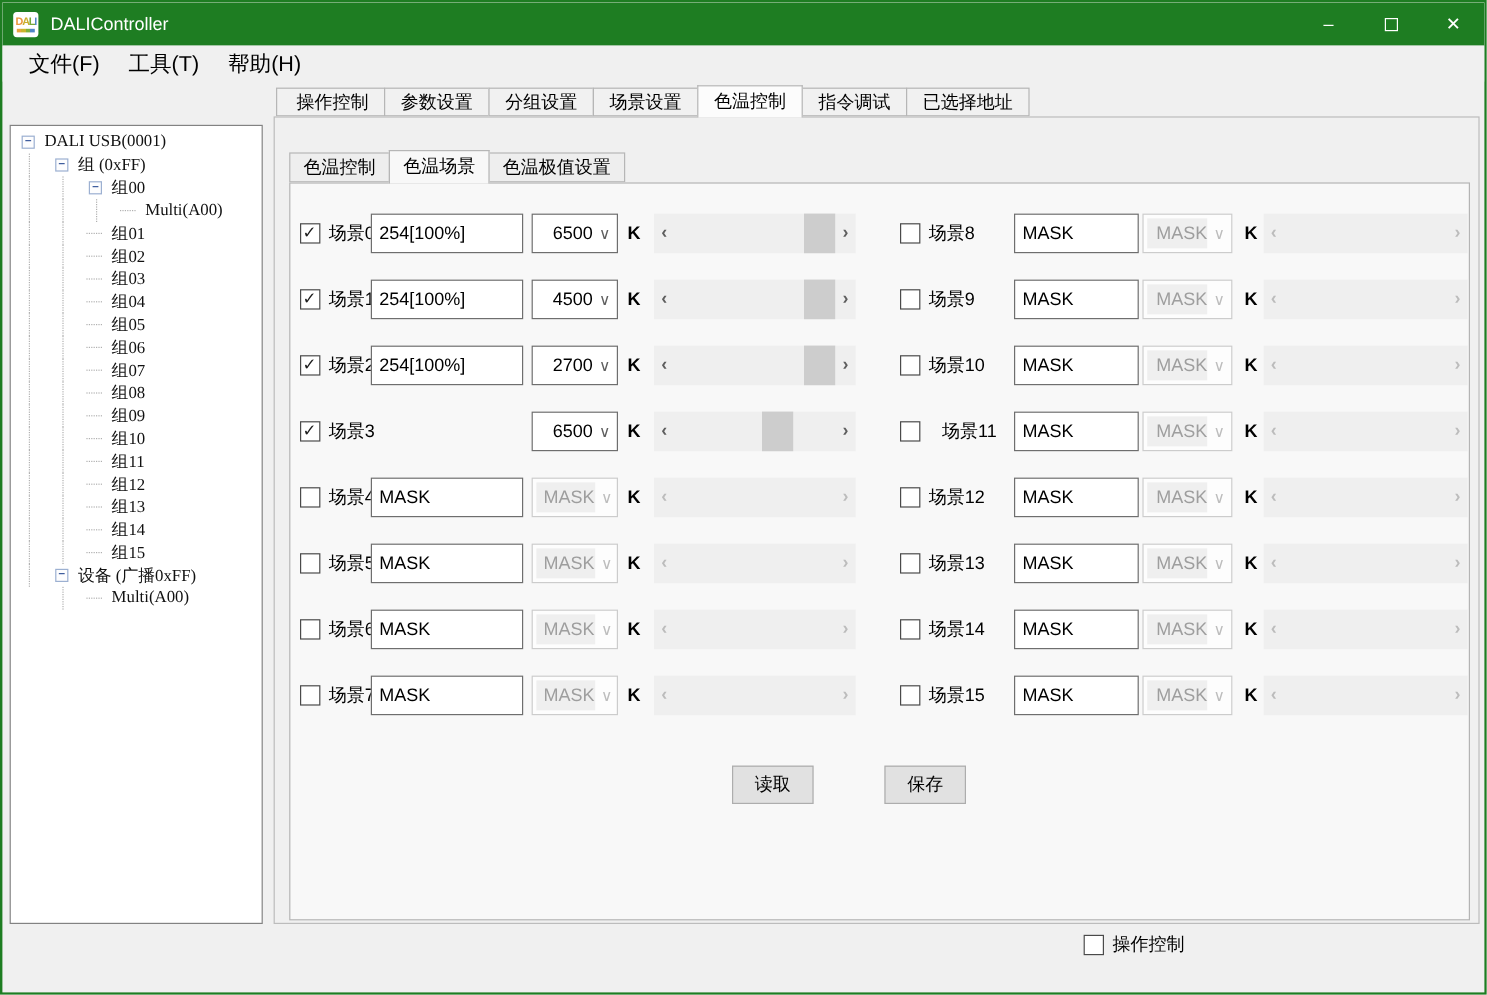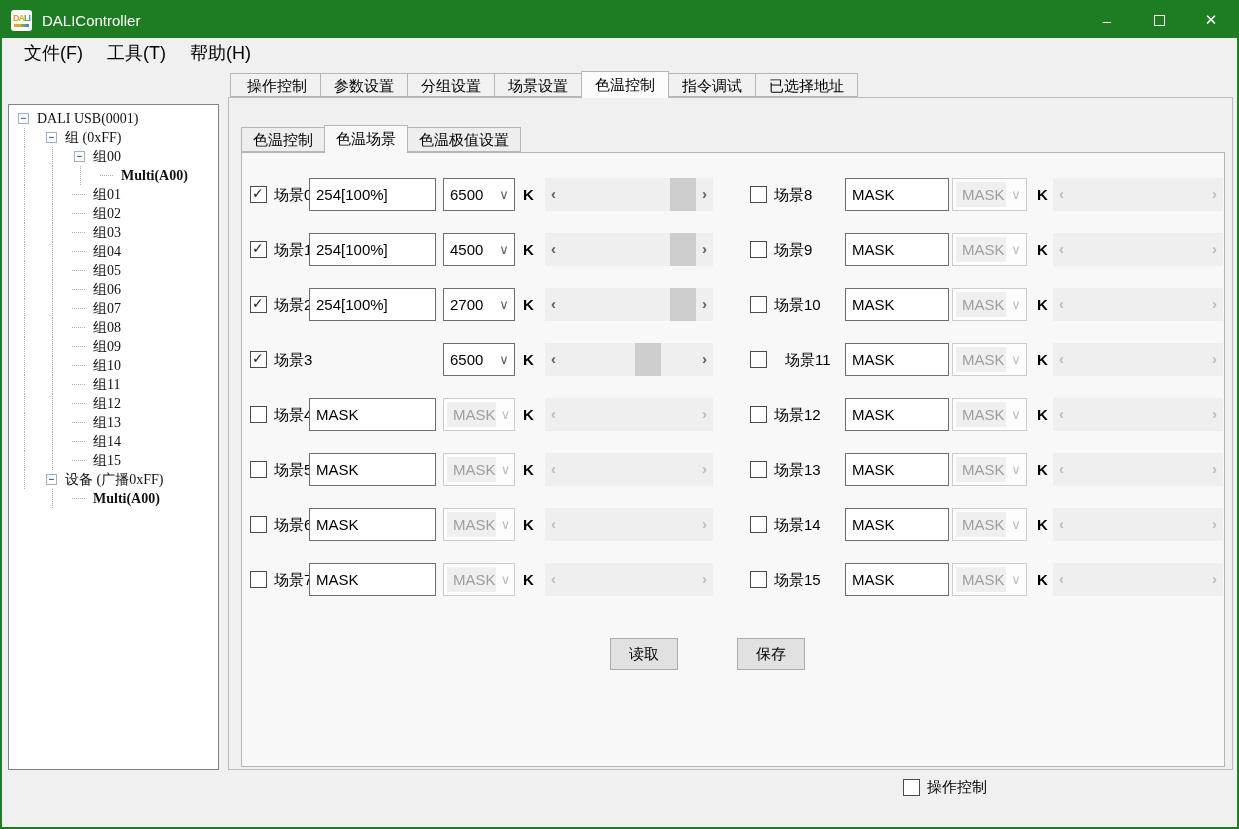--- a/index.html
+++ b/index.html
@@ -36,21 +36,21 @@
   }
   .menuitem{ padding:0 12px; line-height:30px; }
   
   .tree{
     position:absolute; left:6px; top:102px; width:211px; height:666px;
     background:#fff; border:1px solid #828282; overflow:hidden; padding:4px 0 0 5px;
   }
   .tr-row{ display:flex; align-items:center; height:19px; white-space:nowrap;
     font-family:"Liberation Serif","DejaVu Serif",serif; font-size:14px; color:#111; }
   .tr-row .lbl{ padding-left:4px; }
-  .tr-row .lbl.bold{ font-weight:bold; }
+  .tr-row .lbl.bold{ font-weight:normal; }
   .tr-guide{ width:28px; height:19px; position:relative; flex:none; }
   .tr-guide.line::before{ content:""; position:absolute; left:10px; top:0; bottom:0;
     border-left:1px dotted #b0b0b0; }
   .tr-conn{ width:19px; height:19px; position:relative; flex:none; }
   .tr-conn .expander{
     position:absolute; left:4px; top:4px; width:11px; height:11px;
     border:1px solid #9cb0d1; background:#fdfdfe; color:#3f5e9e;
     font:bold 9px/9px "DejaVu Sans Mono",monospace; text-align:center;
   }
   .tr-conn.stub::before{ content:""; position:absolute; left:2px; width:13px; top:9px;
@@ -99,21 +99,21 @@
   }
   .scene-lbl{ position:absolute; line-height:33px; font-size:15px; white-space:nowrap; }
   .val-input{
     position:absolute; top:0; height:33px; border:1px solid #6e6e6e; background:#fff;
     font:15px "Liberation Sans","DejaVu Sans",sans-serif; padding-left:6px; color:#000;
   }
   .combo{
     position:absolute; top:0; height:33px; border:1px solid #6e6e6e; background:#fff;
     display:flex; align-items:center;
   }
-  .combo .ctext{ padding-left:6px; flex:1; font-size:15px; }
+  .combo .ctext{ padding-left:6px; flex:1; font-size:15px;text-align:right; }
   .combo .carrow{ width:20px; text-align:center; color:#5e5e5e; font-size:13px; flex:none; }
   .combo.disabled{ border-color:#cccccc; background:#fdfdfd; }
   .combo.disabled .ctext{ color:#9e9e9e; background:#efefef; margin:3px 0 3px 3px; line-height:25px; }
   .combo.disabled .carrow{ color:#bdbdbd; }
   .k-lbl{ position:absolute; line-height:33px; font-size:15px; font-weight:bold; }
   .scroll{
     position:absolute; top:0; height:33px; background:#efefef;
   }
   .scroll .arr{ position:absolute; top:0; width:17px; height:33px; line-height:31px;
     text-align:center; font-size:15px; color:#5e5e5e; font-weight:bold; }

